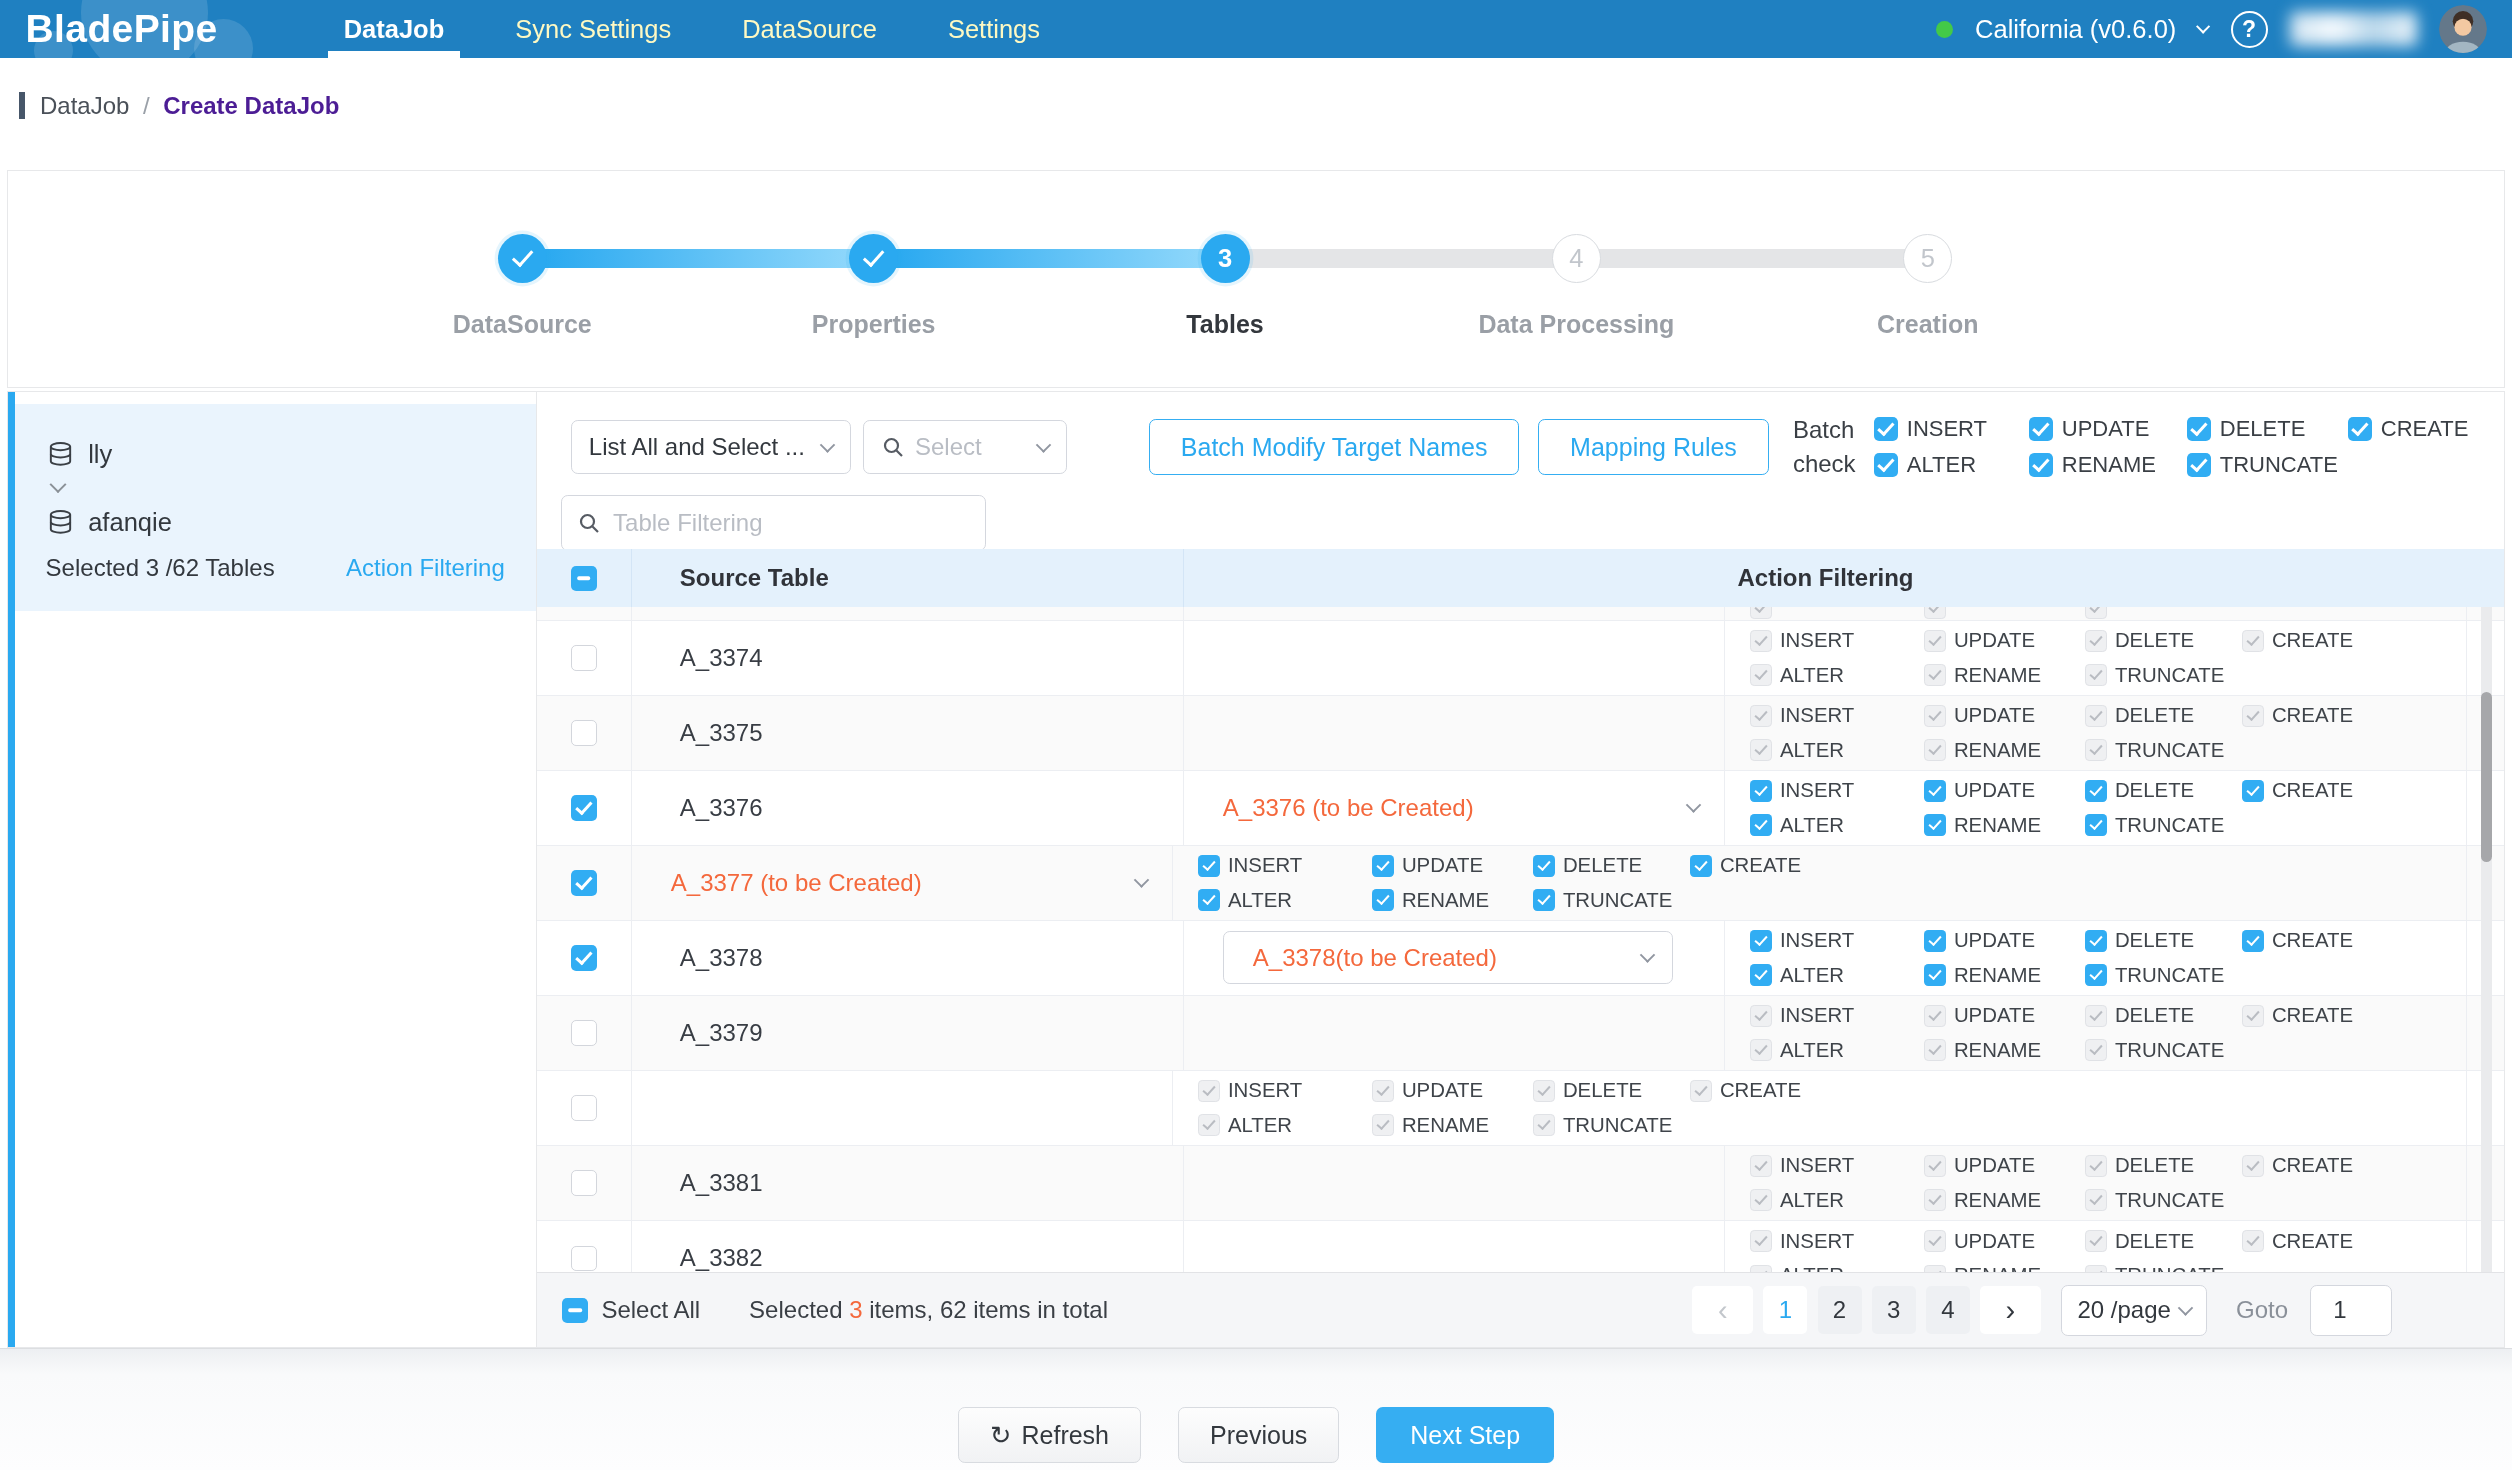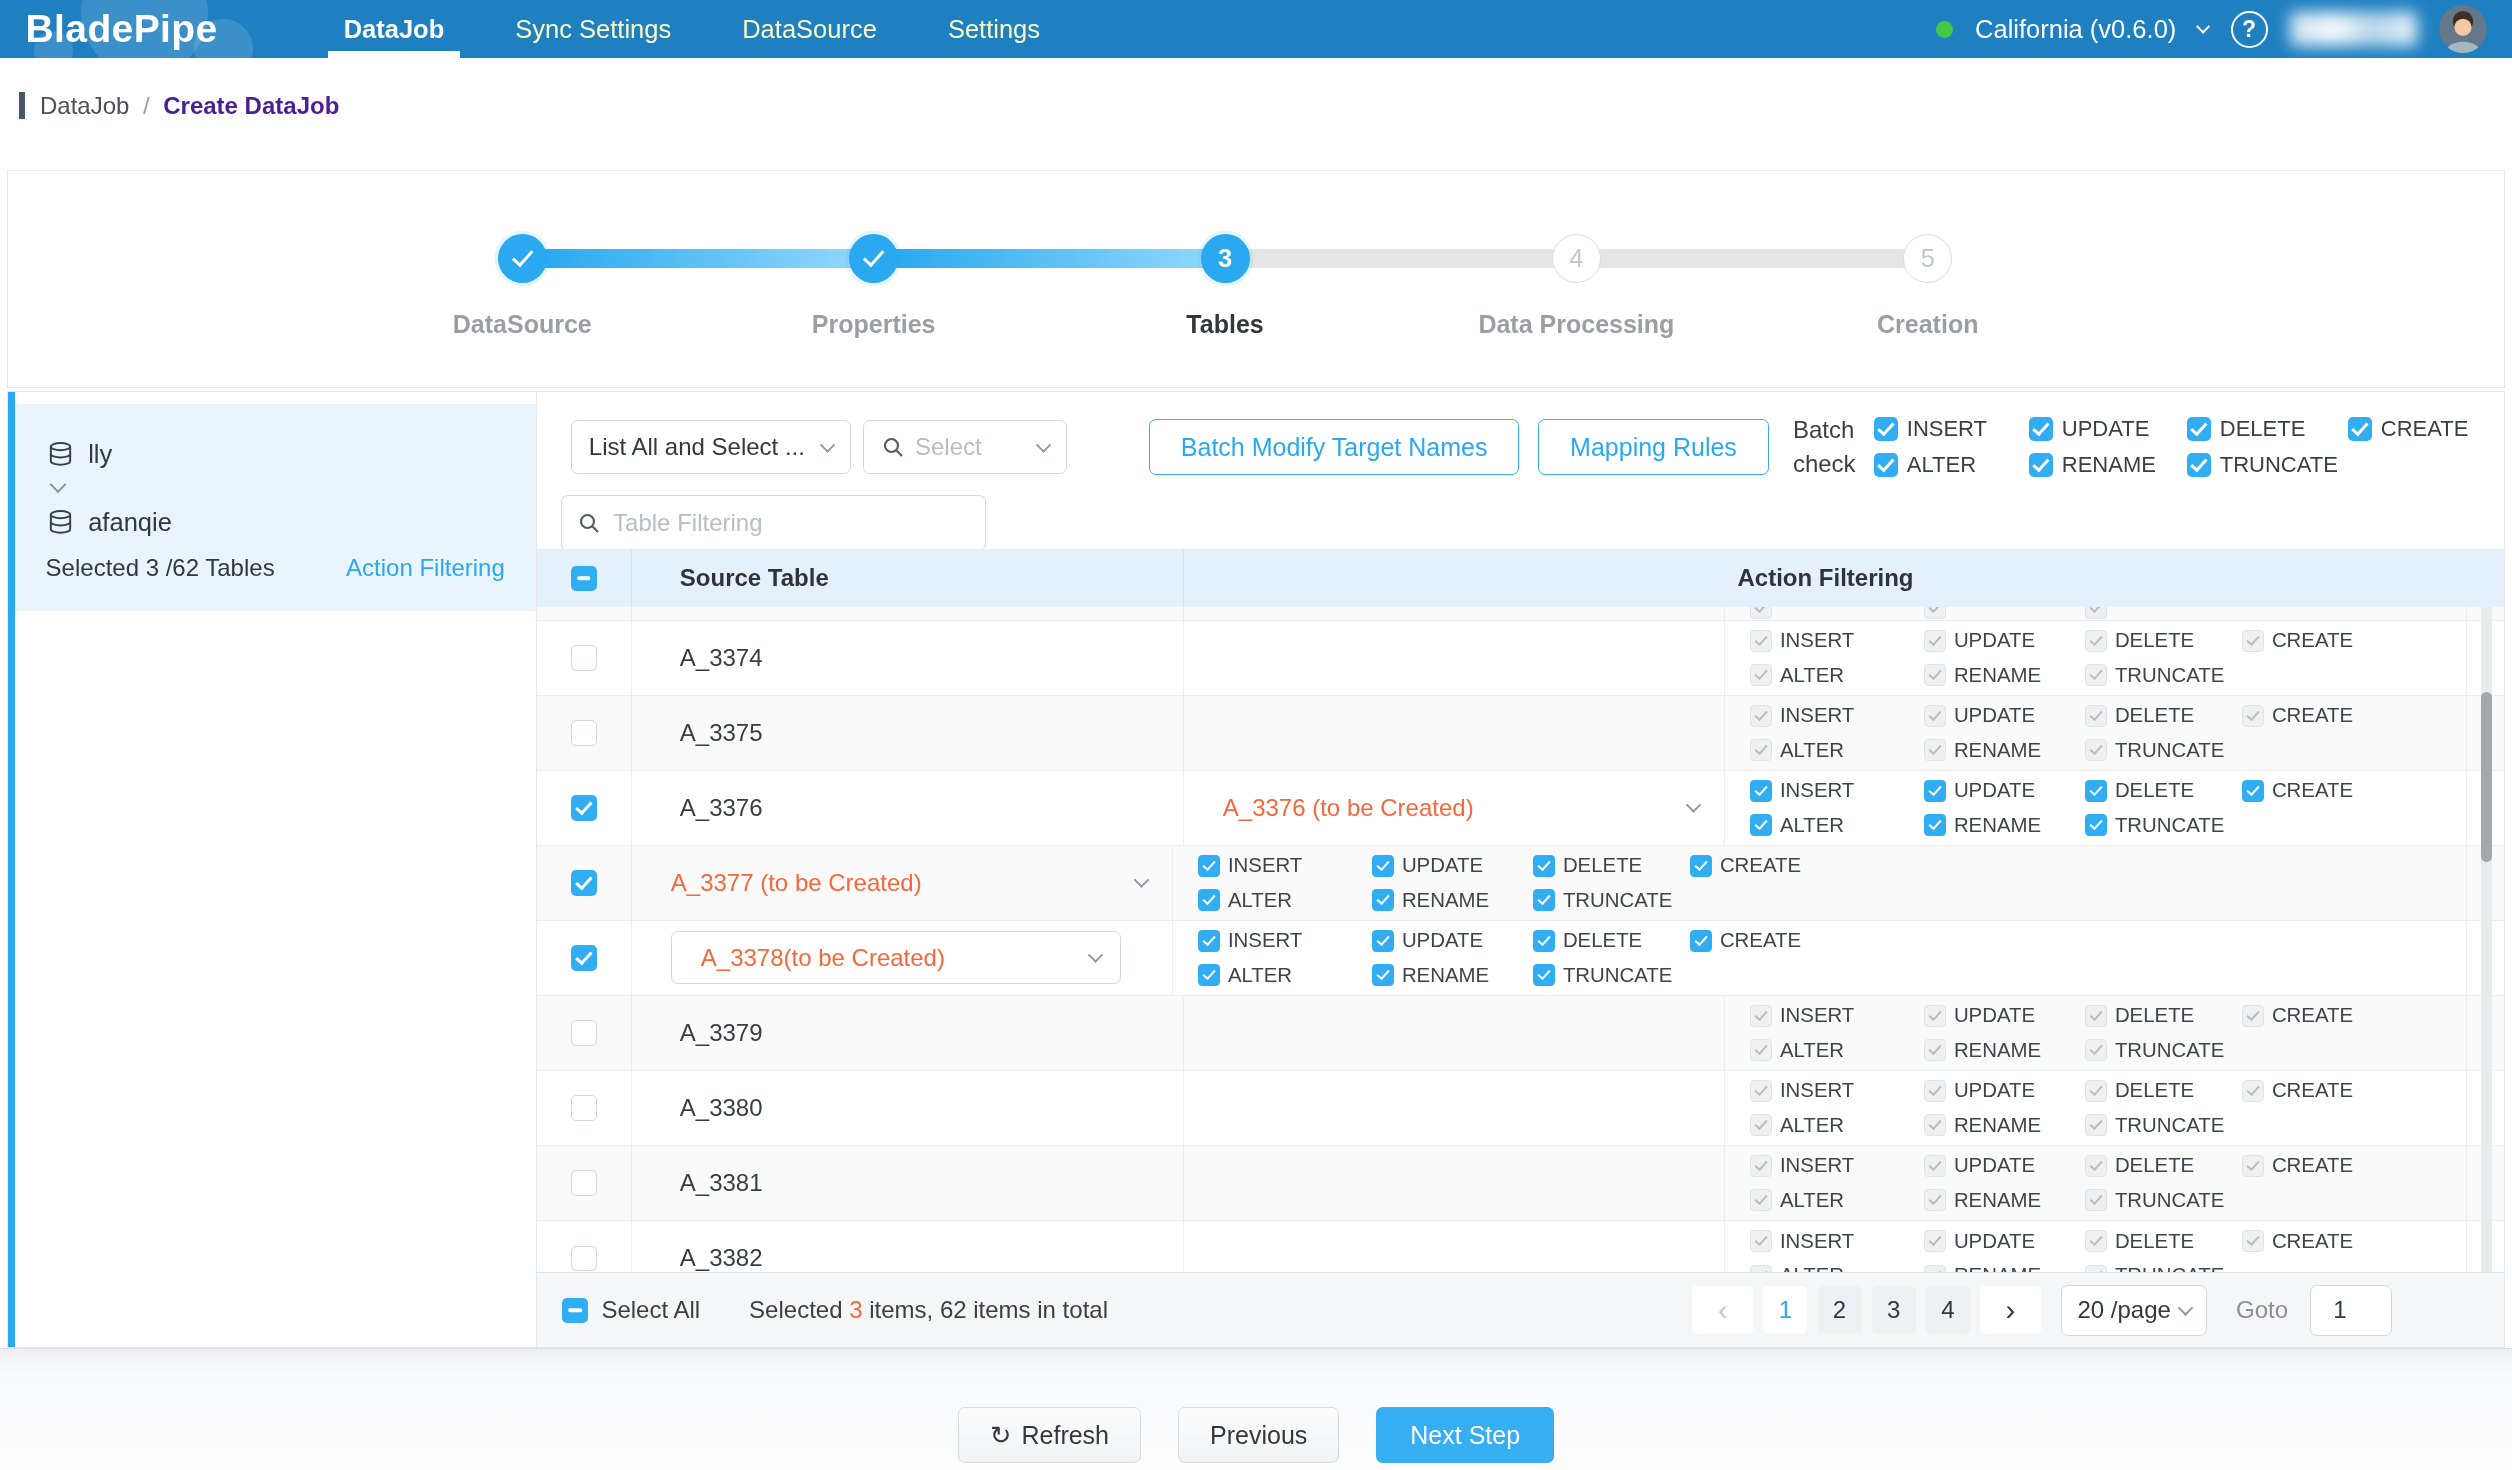--- a/index.html
+++ b/index.html
@@ -509,20 +509,23 @@
                     <span class="cb sm on"></span>
                     <span class="albl">CREATE</span>
                   </div>
                 </div>
               </div>
             </div>
             <div class="trow">
               <div class="cell ccell">
                 <span class="cb big on"></span>
               </div>
+              <div class="cell scell">
+                <span class="src-text">A_3378</span>
+              </div>
               <div class="cell tcell">
                 <div class="target-box">
                   <span class="target-text">A_3378(to be Created)</span>
                   <span class="chev"></span>
                 </div>
               </div>
               <div class="cell acell">
                 <div class="agrid">
                   <div class="aitem">
                     <span class="cb sm on"></span>
@@ -592,23 +595,20 @@
                   <div class="aitem">
                     <span class="cb sm dis"></span>
                     <span class="albl">CREATE</span>
                   </div>
                 </div>
               </div>
             </div>
             <div class="trow">
               <div class="cell ccell">
                 <span class="cb big off"></span>
-              </div>
-              <div class="cell scell">
-                <span class="src-text">A_3380</span>
               </div>
               <div class="cell tcell"></div>
               <div class="cell acell">
                 <div class="agrid">
                   <div class="aitem">
                     <span class="cb sm dis"></span>
                     <span class="albl">INSERT</span>
                   </div>
                   <div class="aitem">
                     <span class="cb sm dis"></span>

